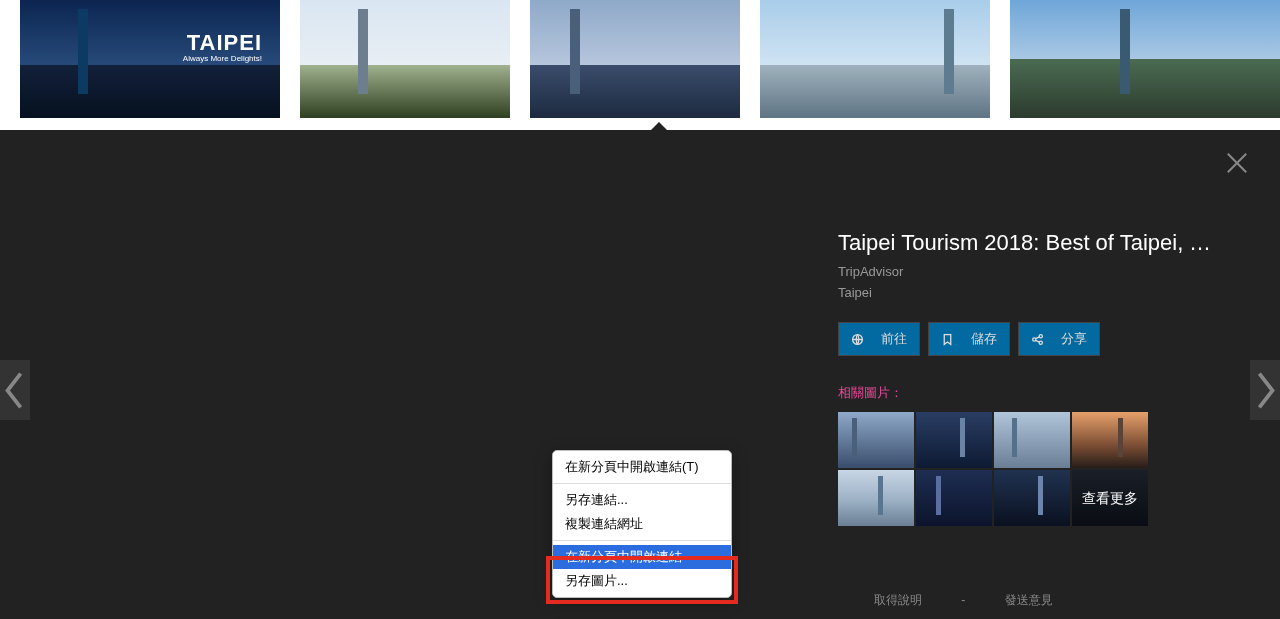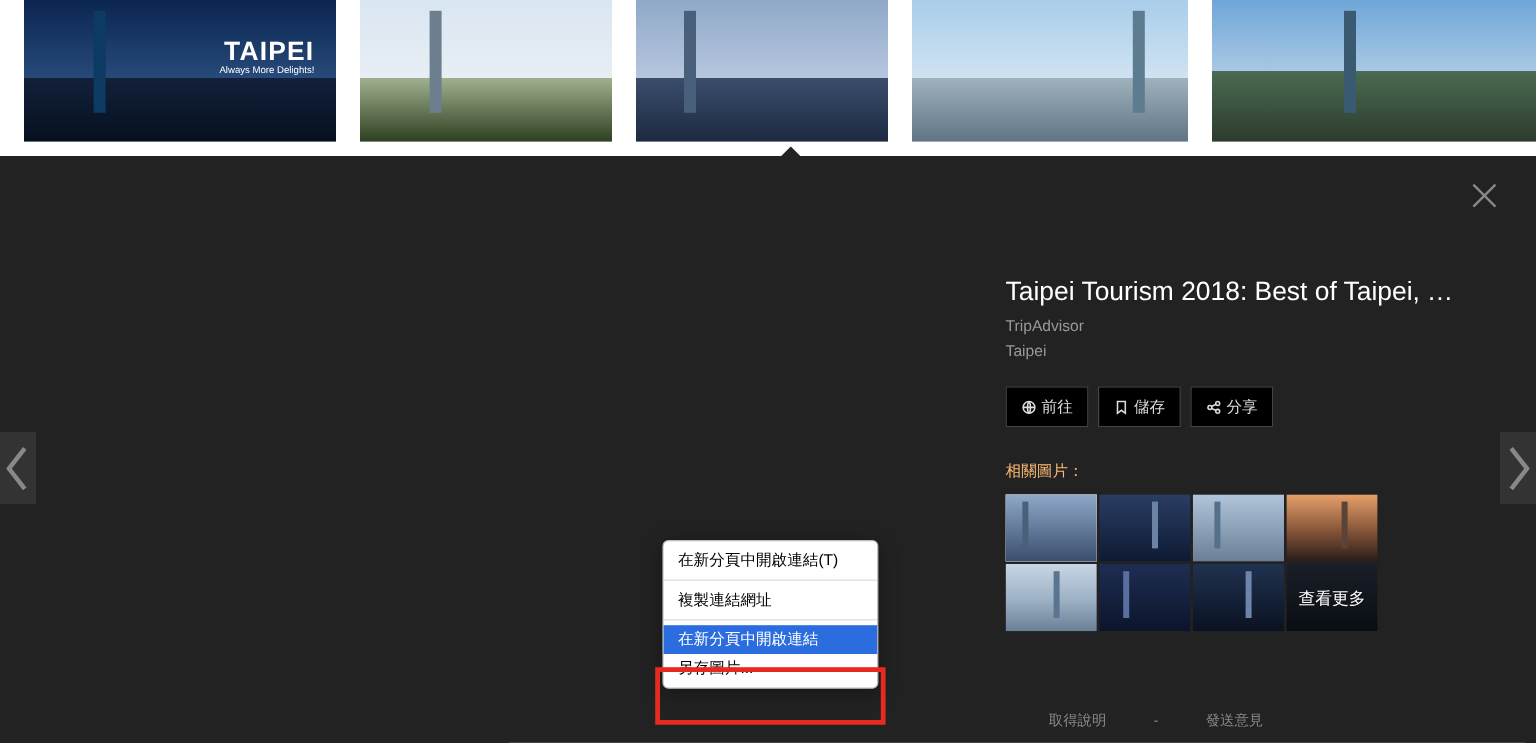--- a/index.html
+++ b/index.html
@@ -49,24 +49,24 @@
   .ctx .item.sel{background:#2b6cdf;color:#fff;}
   .ctx hr{border:none;border-top:1px solid #ddd;margin:4px 0;}
   .redbox{position:absolute;left:546px;top:426px;width:192px;height:48px;border:4px solid #e52b20;z-index:6;pointer-events:none;}
 
   
   .info{position:absolute;left:838px;top:100px;right:60px;color:#ccc;}
   .info h2{color:#fff;font-size:22px;font-weight:400;white-space:nowrap;overflow:hidden;text-overflow:ellipsis;}
   .info .src{margin-top:8px;font-size:13px;color:#999;}
   .info .subj{margin-top:6px;font-size:13px;color:#999;}
   .btnrow{margin-top:22px;display:flex;gap:8px;}
-  .gbtn{background:#000000;border:1px solid #444;color:#ddd;font-size:13px;padding:7px 12px;display:flex;align-items:center;gap:4px;cursor:pointer;}
+  .gbtn{background:#0369a1;border:1px solid #444;color:#ddd;font-size:13px;padding:7px 12px;display:flex;align-items:center;gap:17px;cursor:pointer;}
   .gbtn svg{width:13px;height:13px;stroke:#ddd;fill:none;stroke-width:1.6;}
 
-  .rel-label{margin-top:28px;margin-bottom:10px;font-size:13px;color:#fdba74;}
+  .rel-label{margin-top:28px;margin-bottom:10px;font-size:13px;color:#ec4899;}
   .rel-grid{display:grid;grid-template-columns:repeat(4,76px);grid-auto-rows:56px;gap:2px;}
   .rel{position:relative;cursor:pointer;overflow:hidden;}
   .rel.selected{outline:2px solid #fff;outline-offset:-2px;}
   .rel .bg{position:absolute;inset:0;}
   .rel .twr{position:absolute;width:5px;bottom:20%;top:10%;}
   .rel .more{position:absolute;inset:0;display:flex;align-items:center;justify-content:center;color:#fff;font-size:14px;text-align:center;line-height:1.2;}
 
   .footer-links{position:absolute;left:838px;bottom:10px;font-size:12px;color:#888;}
   .footer-links span{cursor:pointer;margin-left:36px;}
 </style>
@@ -116,20 +116,21 @@
   <div class="navbtn nav-next">
     <svg viewBox="0 0 16 24">
         <path d="M5 3 L12 12 L5 21"></path>
       </svg>
   </div>
 
 
   <div class="ctx">
     <div class="item">在新分頁中開啟連結(T)</div>
     <hr>
+    <div class="item">另存連結...</div>
     <div class="item">複製連結網址</div>
     <hr>
     <div class="item sel">在新分頁中開啟連結</div>
     <div class="item">另存圖片...</div>
 
   </div>
   <div class="redbox"></div>
 
   <div class="info">
     <h2>Taipei Tourism 2018: Best of Taipei, Tai…</h2>

